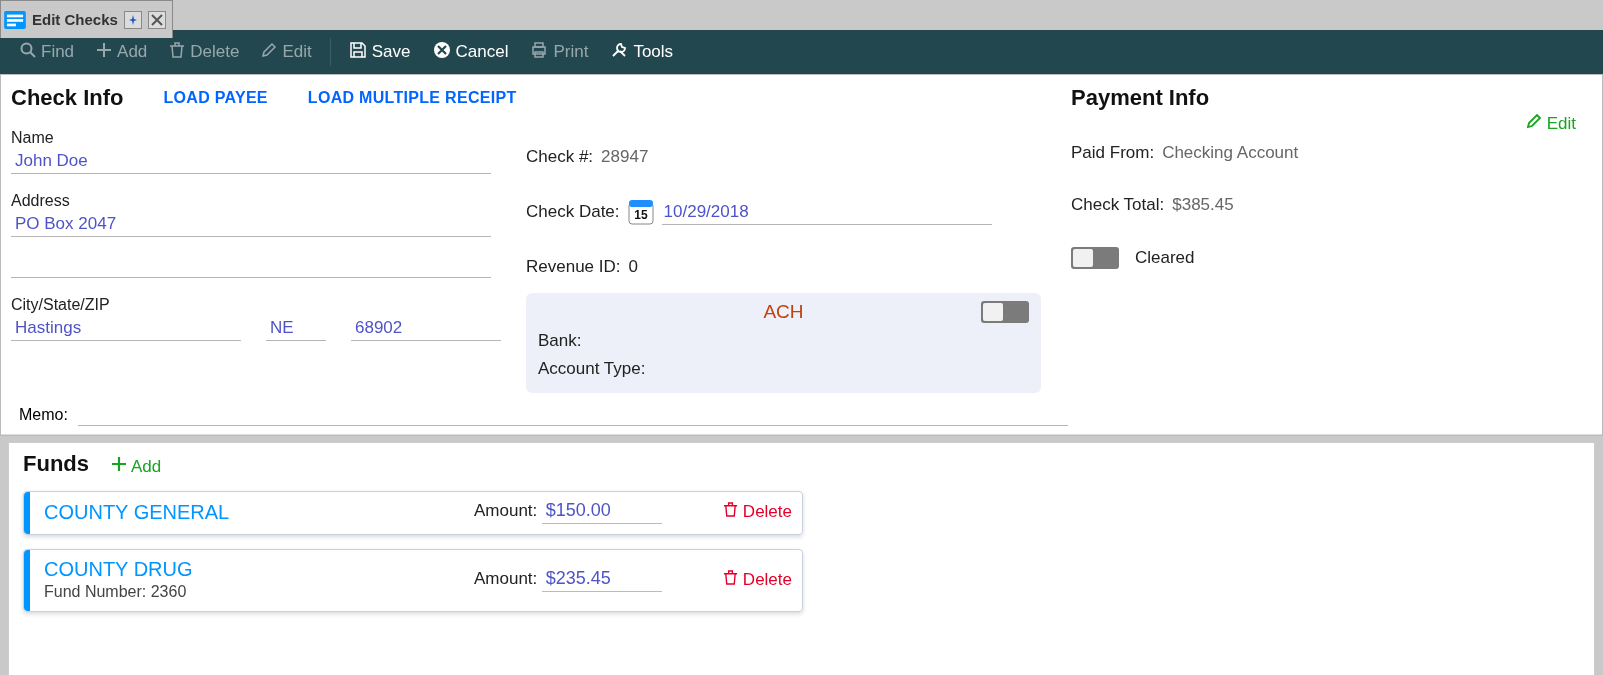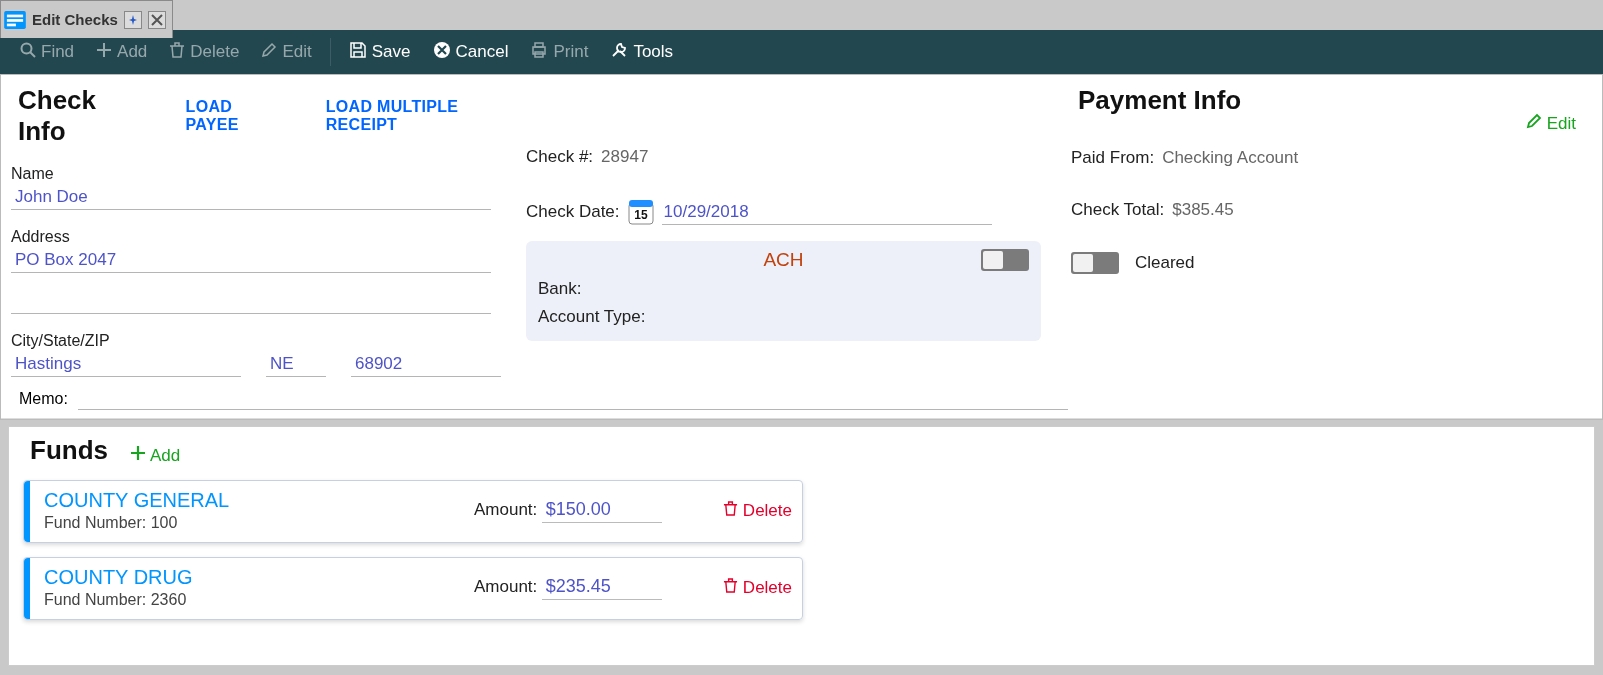--- a/index.html
+++ b/index.html
@@ -22,21 +22,21 @@
 
   
   .panel { background:#fff; border:1px solid #bbb; margin:0; }
   .upper { display:flex; padding:10px 16px 6px 10px; }
   .col { flex:1; }
   .col.left { max-width:530px; }
   .col.mid  { max-width:520px; }
   .col.right{ flex:1; padding-left:30px; position:relative;}
 
   .sec-head { display:flex; align-items:center; gap:40px; }
-  .sec-title { font-size:26px; font-weight:700; color:#111;margin-left:7px; }
+  .sec-title { font-size:22px; font-weight:700; color:#111; }
   .link-bold { color:#0066ff; font-weight:700; font-size:16px; cursor:pointer; letter-spacing:.3px;}
 
   .fld-label { font-size:16px; color:#222; margin-top:18px;}
   .fld-input { width:480px; border:none; border-bottom:1px solid #b5b5b5; font-size:17px; color:#4e54c8; padding:4px 0 2px 4px; background:transparent;}
   .csz-row { display:flex; gap:25px; align-items:flex-end;}
   .csz-row .city { width:230px;}
   .csz-row .st   { width:60px;}
   .csz-row .zip  { width:150px;}
 
   .kv { font-size:17px; color:#222; margin-top:32px; display:flex; align-items:center; gap:8px;}
@@ -190,20 +190,24 @@
         <span>Check Date:</span>
         <span class="cal-icon">
           <svg viewBox="0 0 26 26" width="26" height="26">
               <rect x="1" y="4" width="24" height="21" rx="3" fill="#fff" stroke="#888"></rect>
               <rect x="1" y="1" width="24" height="7" rx="3" fill="#1f8fff"></rect>
               <text x="13" y="20" text-anchor="middle" font-size="12" font-weight="700" fill="#111">15</text>
             </svg>
         </span>
         <span class="val-link">10/29/2018</span>
       </div>
+      <div class="kv">
+        <span>Revenue ID:</span>
+        <span class="val" style="color:#222">0</span>
+      </div>
 
       <div class="ach-box">
         <div class="ach-head">
           <span>ACH</span>
           <span class="toggle">
               <span class="knob"></span>
             </span>
         </div>
         <div class="ach-line"><span>Bank:</span> <span></span></div>
         <div class="ach-line"><span>Account Type:</span> <span></span></div>
@@ -249,21 +253,20 @@
       <span><svg width="16" height="16" viewBox="0 0 16 16">
             <path d="M8 1v14M1 8h14" stroke="#17a41f" stroke-width="2.2"></path>
           </svg></span>
       <span>Add</span>
     </span>
   </div>
   <div id="funds-list">
       <div class="fund-card">
         <div class="fund-left">
           <div class="fund-name">COUNTY GENERAL</div>
-          <div class="fund-num">Fund Number: 100</div>
         </div>
         <div><span class="fund-amt-lbl">Amount:</span> <span class="fund-amt-val">$150.00</span></div>
         <div class="fund-del">
           <span><svg width="15" height="15" viewBox="0 0 16 16">
               <path d="M3 4h10l-1 11H4zM1 4h14M6 1h4v3H6z" fill="none" stroke="#e4002b" stroke-width="1.5"></path>
             </svg></span>
           <span>Delete</span>
         </div>
       </div>
       <div class="fund-card">

